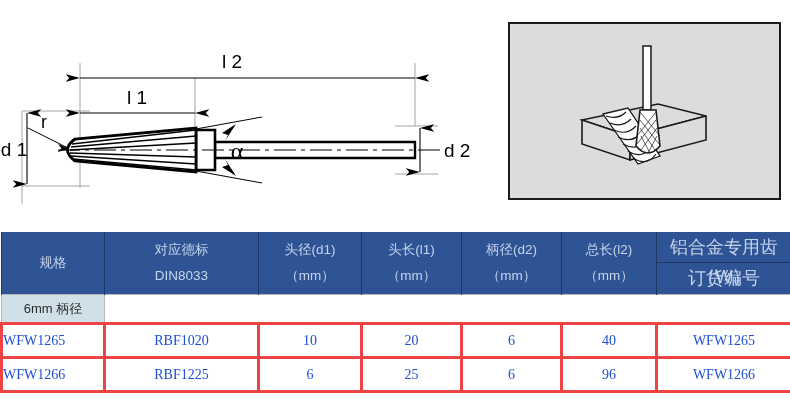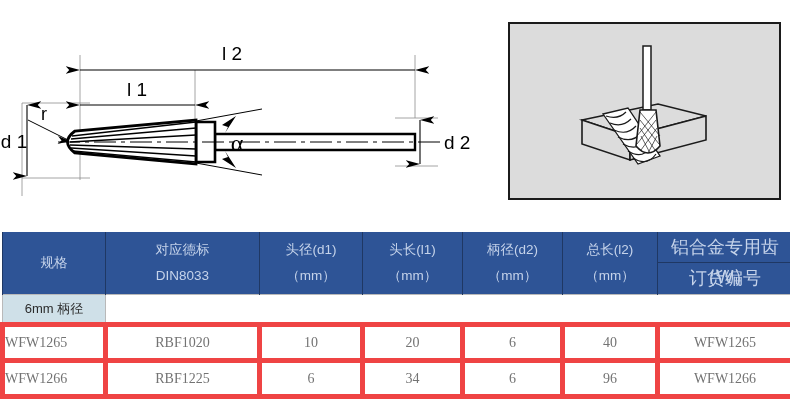--- a/index.html
+++ b/index.html
@@ -18,21 +18,21 @@
   
   #illustration-area {
     position: absolute;
     left: 0; top: 0;
     width: 790px; height: 218px;
     background: #ffffff;
   }
 
   #technical-drawing {
     position: absolute;
-    left: 0; top: 8px;
+    left: 0; top: 16px;
     width: 500px; height: 205px; text-align: center;
   }
 
   #application-photo {
     position: absolute;
     left: 508px; top: 22px;
     width: 273px; height: 178px;
     border: 2px solid #1b1b1b;
     background: #dcdcdc;
     box-sizing: border-box;
@@ -93,24 +93,24 @@
     background: #cfe0e8;
     color: #2b2b2b;
     font-size: 13px;
     padding-left: 6px;
     text-align: center;
     border-right: 1px solid #b9b9b9;
   }
 
   .data-row td {
     height: 31px;
-    border: 5px solid #ef4444;
+    border: 3px solid #ef4444;
     text-align: center;
     vertical-align: middle;
-    color: #737373;
+    color: #1d4ed8;
     font-family: "Liberation Serif", "DejaVu Serif", serif;
     font-size: 14px;
     background: #ffffff;
   }
   .data-row td.first-col {
     text-align: left;
     padding-left: 6px;
   }
 
   .lbl { font-family: "Liberation Sans", "DejaVu Sans", sans-serif; }
@@ -306,19 +306,19 @@
       <td>20</td>
       <td>6</td>
       <td>40</td>
       <td>WFW1265</td>
     </tr>
 
     <tr class="data-row">
       <td class="first-col">WFW1266</td>
       <td>RBF1225</td>
       <td>6</td>
-      <td>34</td>
+      <td>25</td>
       <td>6</td>
       <td>96</td>
       <td>WFW1266</td>
     </tr>
   </tbody>
 </table>
 
 </body></html>

